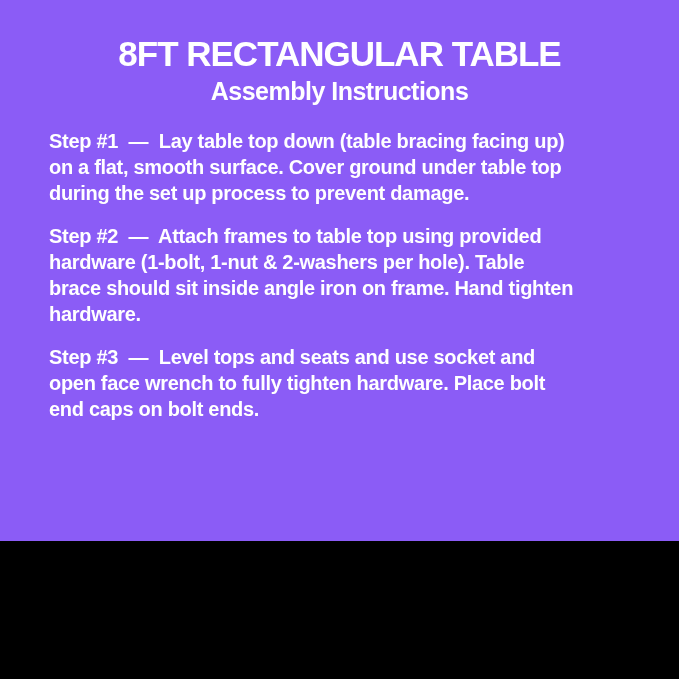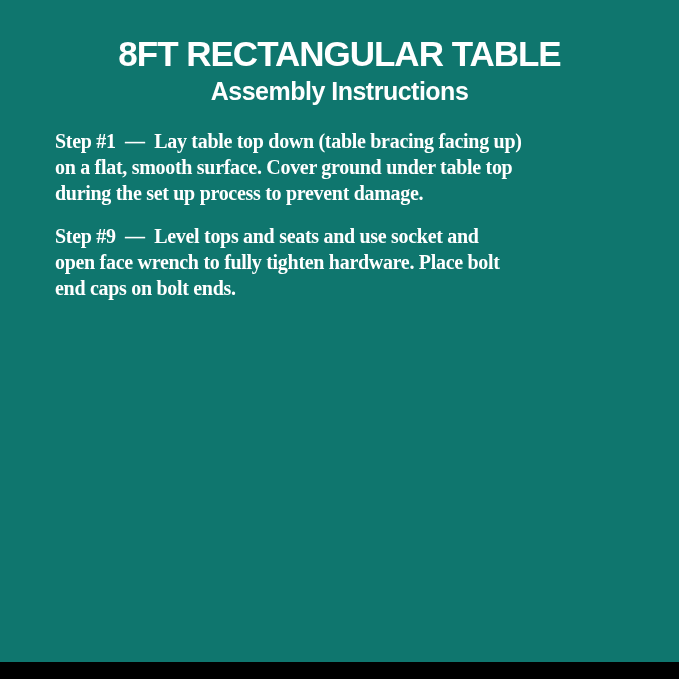--- a/index.html
+++ b/index.html
@@ -10,23 +10,23 @@
     width: 679px;
     height: 679px;
     background: #000000;
     color: #ffffff;
     font-family: "Liberation Sans", sans-serif;
     font-weight: bold;
     overflow: hidden;
   }
   .poster {
     width: 679px;
-    height: 662px;
+    height: 541px;
     box-sizing: border-box;
-    background: #0f766e;
+    background: #8b5cf6;
   }
   .header {
     text-align: center;
     padding-top: 34px;
   }
   .title {
     font-size: 35px;
     line-height: 1.12;
     letter-spacing: -1px;
     margin: 0;
@@ -37,33 +37,36 @@
     margin: 4px 0 0 0;
   }
   .steps {
     margin: 22px 26px 0 46px;
   }
   .step {
     white-space: pre-wrap;
     font-size: 20px;
     line-height: 26px;
     letter-spacing: -0.3px;
-    margin: 0 0 17px 9px;
-    font-family: Liberation Serif, serif;
+    margin: 0 0 17px 3px;
   }
 </style>
 </head>
 <body>
 
 <div class="poster">
   <div class="header">
     <h1 class="title">8FT RECTANGULAR TABLE</h1>
     <h2 class="subtitle">Assembly Instructions</h2>
   </div>
   <div class="steps">
     <p class="step">Step #1  —  Lay table top down (table bracing facing up)
 on a flat, smooth surface. Cover ground under table top
 during the set up process to prevent damage.</p>
-    <p class="step">Step #9  —  Level tops and seats and use socket and
+    <p class="step">Step #2  —  Attach frames to table top using provided
+hardware (1-bolt, 1-nut &amp; 2-washers per hole). Table
+brace should sit inside angle iron on frame. Hand tighten
+hardware.</p>
+    <p class="step">Step #3  —  Level tops and seats and use socket and
 open face wrench to fully tighten hardware. Place bolt
 end caps on bolt ends.</p>
   </div>
 </div>
 
 </body></html>

